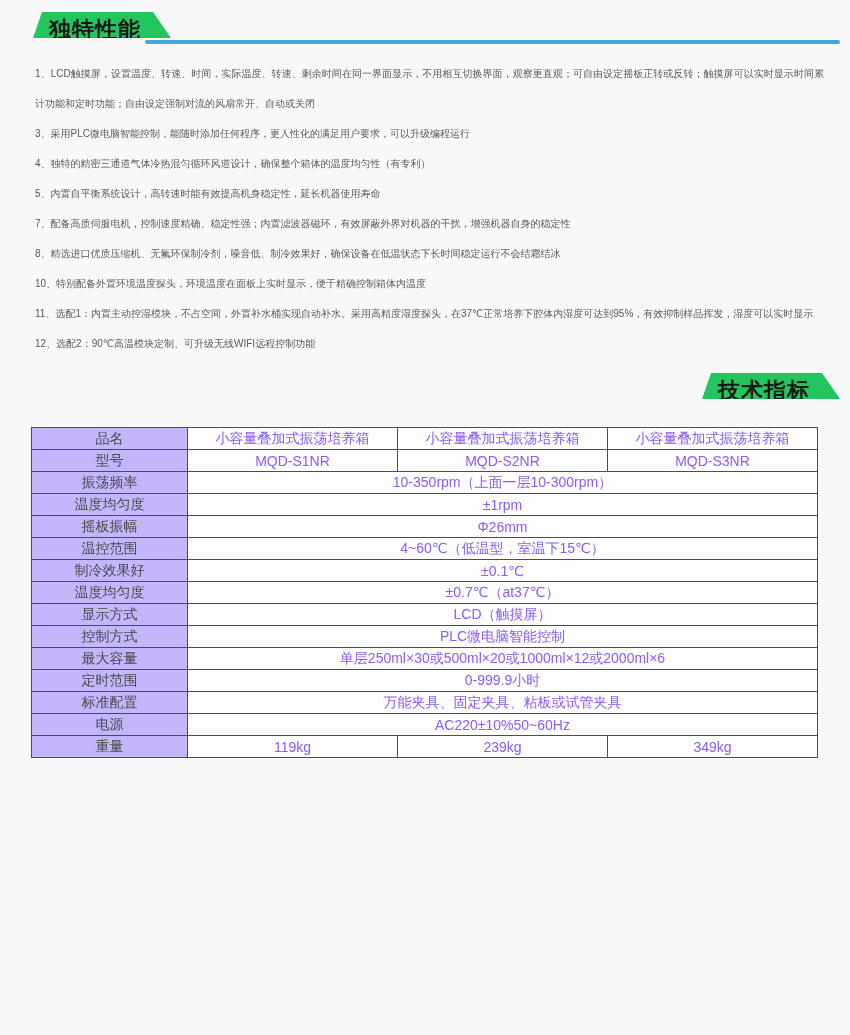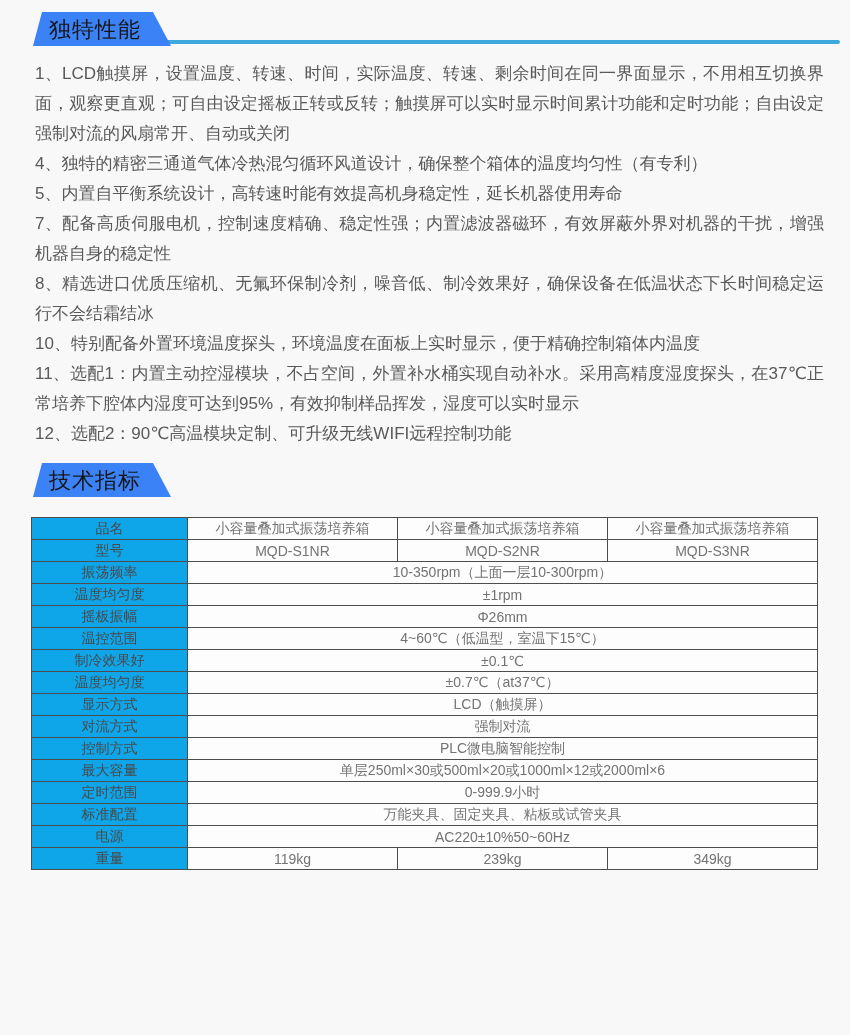--- a/index.html
+++ b/index.html
@@ -25,88 +25,89 @@
     left: 112px;
     right: 0;
     bottom: 2px;
     height: 4px;
     background: #3fa9de;
     border-radius: 2px;
   }
   .header-badge {
     position: relative;
     display: inline-block;
-    height: 34px;
+    height: 26px;
     padding: 2px 30px 0 16px;
-    background: #3b82f6;
+    background: #22c55e;
     clip-path: polygon(9px 0, calc(100% - 18px) 0, 100% 100%, 0 100%);
     font-size: 22px;
-    font-weight: normal;
+    font-weight: bold;
     color: #161616;
     line-height: 32px;
     letter-spacing: 1px;
   }
 
   
   .features {
     margin: 13px 26px 0 35px;
-    font-size: 17px;
+    font-size: 10px;
     line-height: 30px;
     color: #595959;
   }
   .features p { margin: 0; text-align: justify; }
 
   
   table.spec {
     border-collapse: collapse;
     table-layout: fixed;
     width: 786px;
     margin: 20px 0 0 31px;
     background: #fdfdfd;
   }
   table.spec td {
     border: 1px solid #4d4d4d;
     height: 22px;
     text-align: center;
     vertical-align: middle;
     font-size: 14px;
-    color: #737373;
+    color: #8b5cf6;
     padding: 1px 4px;
     overflow: hidden;
     white-space: nowrap;
   }
   table.spec td.lbl {
-    background: #0ea5e9;
+    background: #c4b5fd;
     color: #4a4a4a;
   }
   col.c-label { width: 156px; }
   col.c-val { width: 210px; }
 </style>
 </head>
 <body>
 
 <div class="page">
 
   <div class="header-row">
     <div class="header-line"></div>
     <span class="header-badge">独特性能</span>
   </div>
 
   <div class="features">
     <p>1、LCD触摸屏，设置温度、转速、时间，实际温度、转速、剩余时间在同一界面显示，不用相互切换界面，观察更直观；可自由设定摇板正转或反转；触摸屏可以实时显示时间累计功能和定时功能；自由设定强制对流的风扇常开、自动或关闭</p>
+    <p>3、采用PLC微电脑智能控制，能随时添加任何程序，更人性化的满足用户要求，可以升级编程运行</p>
     <p>4、独特的精密三通道气体冷热混匀循环风道设计，确保整个箱体的温度均匀性（有专利）</p>
     <p>5、内置自平衡系统设计，高转速时能有效提高机身稳定性，延长机器使用寿命</p>
     <p>7、配备高质伺服电机，控制速度精确、稳定性强；内置滤波器磁环，有效屏蔽外界对机器的干扰，增强机器自身的稳定性</p>
     <p>8、精选进口优质压缩机、无氟环保制冷剂，噪音低、制冷效果好，确保设备在低温状态下长时间稳定运行不会结霜结冰</p>
     <p>10、特别配备外置环境温度探头，环境温度在面板上实时显示，便于精确控制箱体内温度</p>
     <p>11、选配1：内置主动控湿模块，不占空间，外置补水桶实现自动补水。采用高精度湿度探头，在37℃正常培养下腔体内湿度可达到95%，有效抑制样品挥发，湿度可以实时显示</p>
     <p>12、选配2：90℃高温模块定制、可升级无线WIFI远程控制功能</p>
   </div>
 
-  <div class="header-row" style="margin-top:14px;">
+  <div class="header-row" style="margin-top:14px;text-align:right;">
     <span class="header-badge">技术指标</span>
   </div>
 
   <table class="spec">
     <colgroup>
       <col class="c-label">
         <col class="c-val">
         <col class="c-val">
         <col class="c-val">
     </colgroup>
@@ -145,24 +146,20 @@
       </tr>
       <tr>
         <td class="lbl">温度均匀度</td>
         <td colspan="3">±0.7℃（at37℃）</td>
       </tr>
       <tr>
         <td class="lbl">显示方式</td>
         <td colspan="3">LCD（触摸屏）</td>
       </tr>
       <tr>
-        <td class="lbl">对流方式</td>
-        <td colspan="3">强制对流</td>
-      </tr>
-      <tr>
         <td class="lbl">控制方式</td>
         <td colspan="3">PLC微电脑智能控制</td>
       </tr>
       <tr>
         <td class="lbl">最大容量</td>
         <td colspan="3">单层250ml×30或500ml×20或1000ml×12或2000ml×6</td>
       </tr>
       <tr>
         <td class="lbl">定时范围</td>
         <td colspan="3">0-999.9小时</td>

